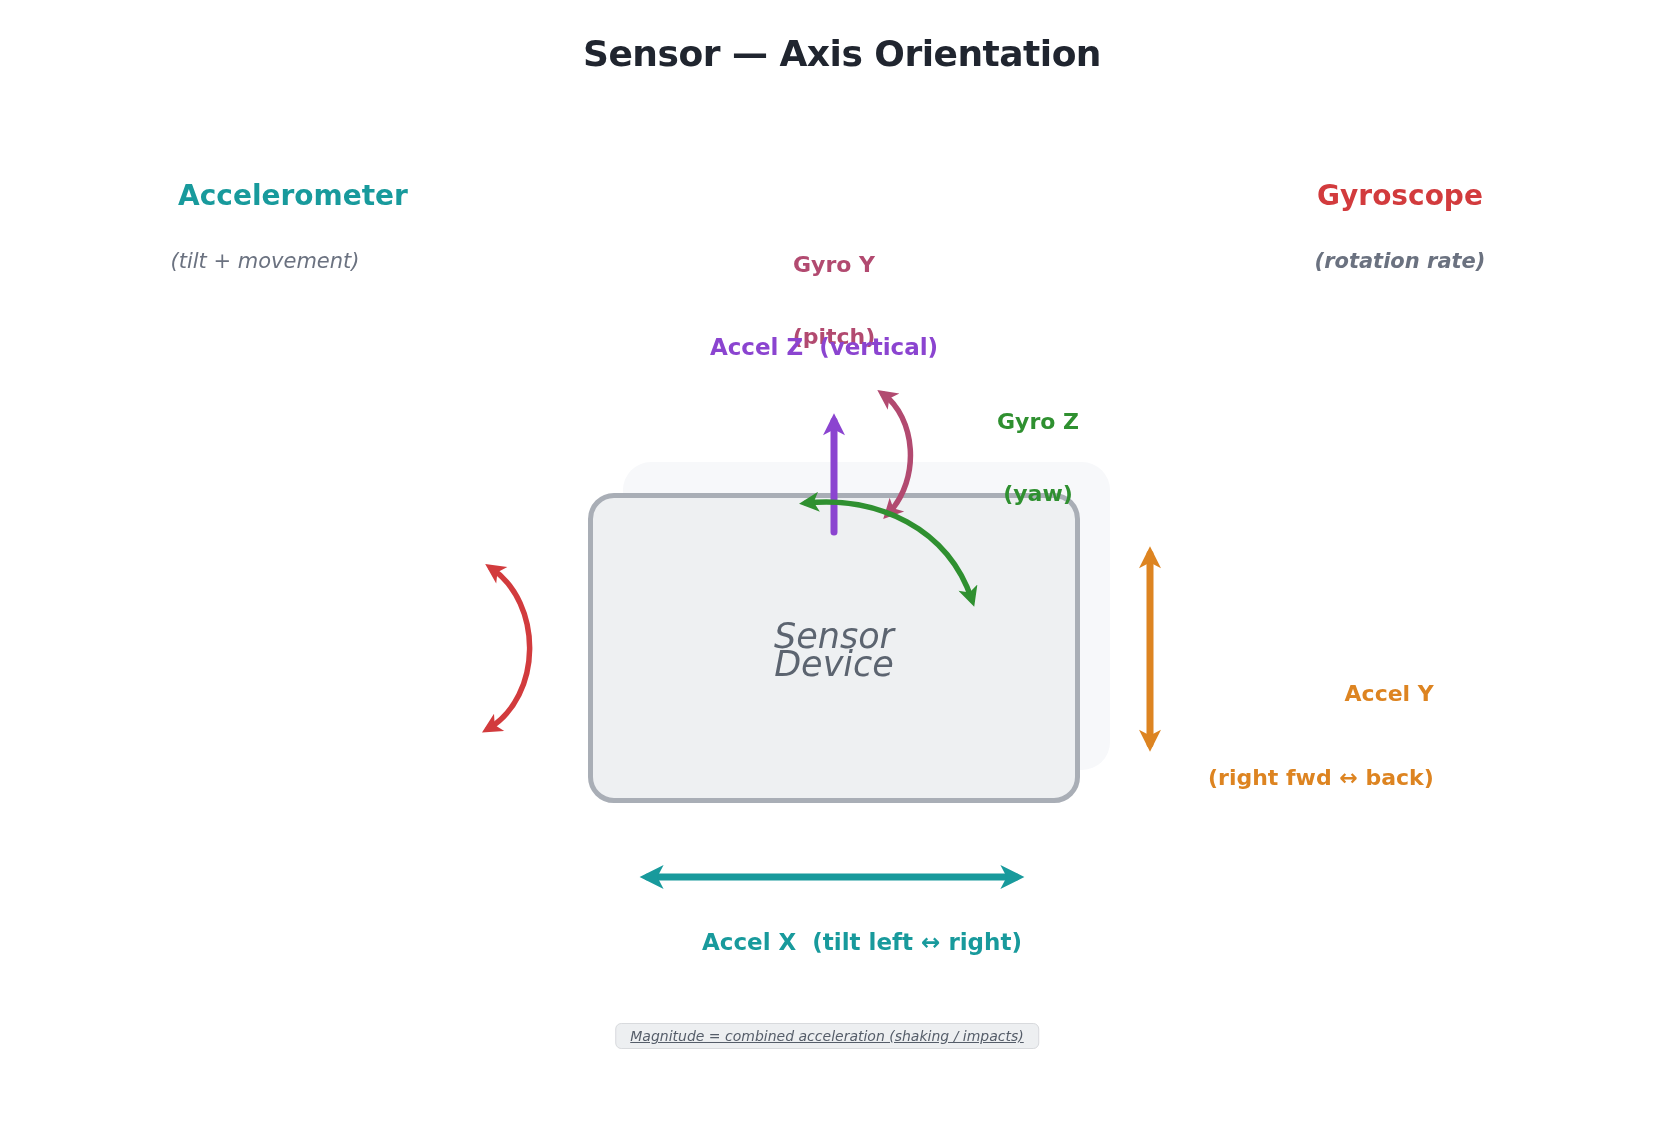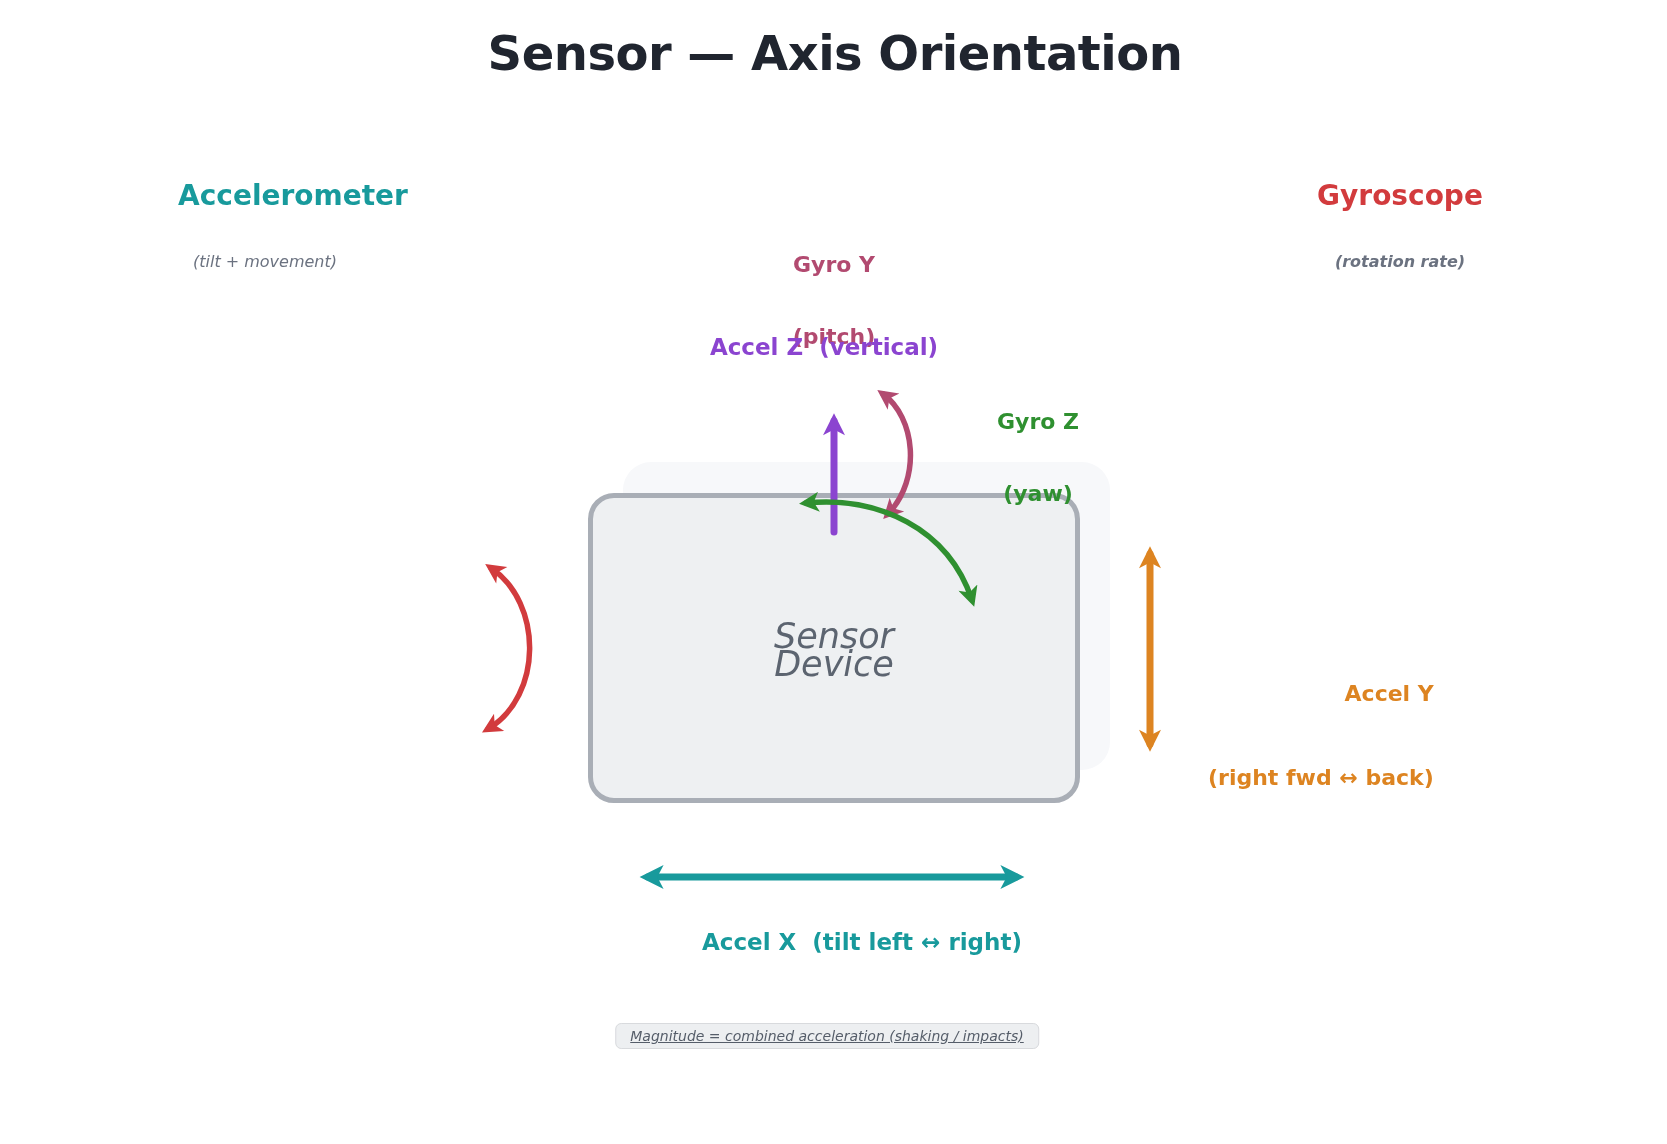--- a/index.html
+++ b/index.html
@@ -6,25 +6,25 @@
   #stage{
     position:relative;
     width:1667px;height:1144px;
     background:#ffffff;
     font-family:"DejaVu Sans","Liberation Sans",sans-serif;
     overflow:hidden;
   }
   .abs{position:absolute;}
   .ctr{transform:translate(-50%,-50%);text-align:center;}
   .title{
-    font-size:48px;font-weight:bold;color:var(--c-dark);
-    letter-spacing:-0.5px;white-space:pre;
+    font-size:36px;font-weight:bold;color:var(--c-dark);
+    letter-spacing:-0.5px;white-space:pre;margin-left:7px;
   }
   .side-header{font-size:28px;font-weight:bold;white-space:pre;}
-  .side-sub{font-size:16px;font-style:italic;color:var(--c-gray);white-space:pre;}
+  .side-sub{font-size:21px;font-style:italic;color:var(--c-gray);white-space:pre;}
   .axis-label{font-size:22px;font-weight:bold;line-height:24px;white-space:pre;}
   .axis-label-lg{font-size:23px;font-weight:bold;white-space:pre;}
   .teal{color:var(--c-teal);margin-left:28px;} .red{color:var(--c-red);}
   .pink{color:var(--c-pink);} .purple{color:var(--c-purple);}
   .green{color:var(--c-green);} .orange{color:var(--c-orange);}
   .device-shadow{
     left:623px;top:462px;width:487px;height:308px;
     background:var(--c-shadow_fill);border-radius:28px;
   }
   .device-box{

